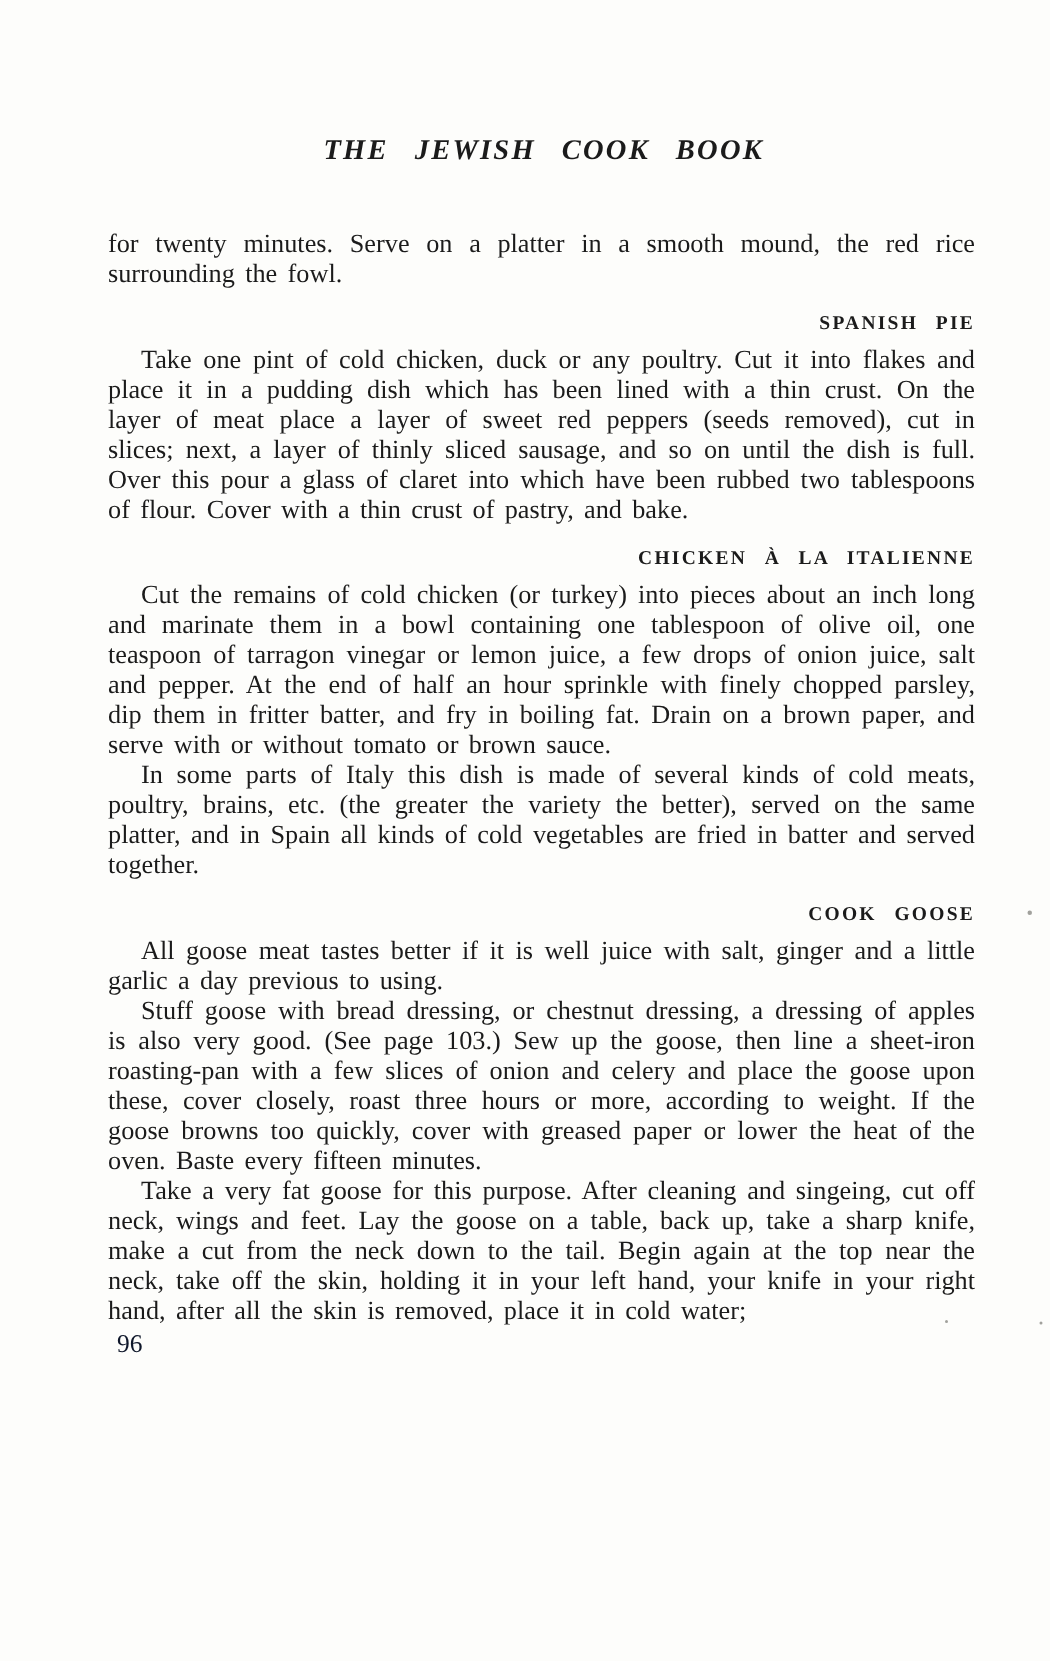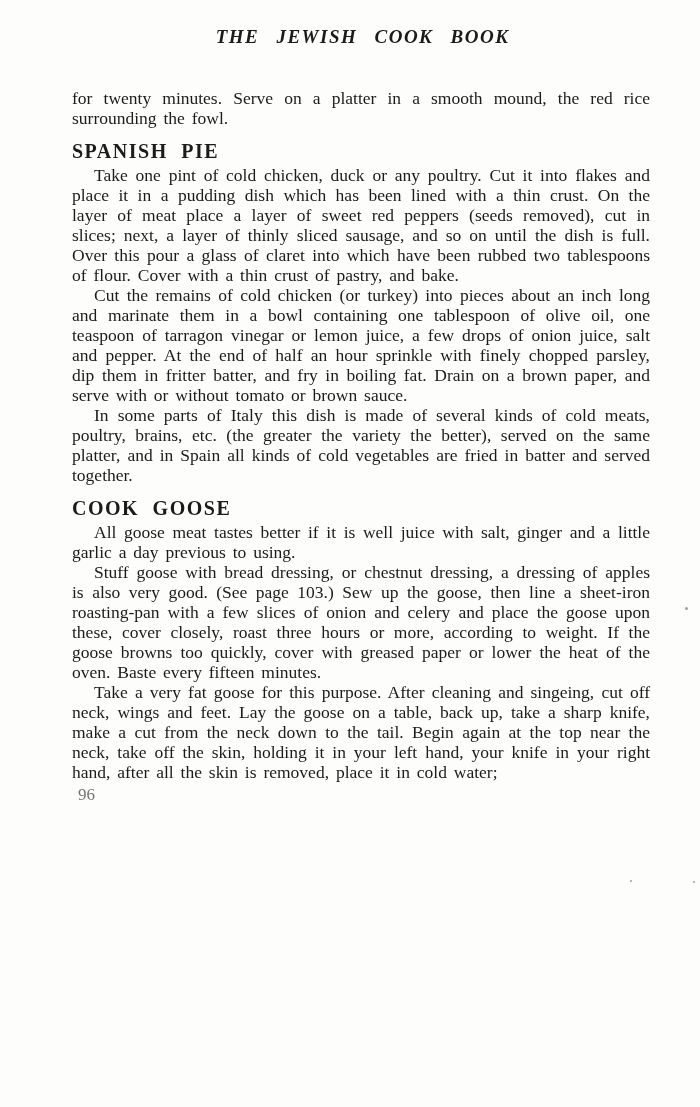--- a/index.html
+++ b/index.html
@@ -10,58 +10,58 @@
   .page {
     position: relative;
     width: 700px;
     height: 1107px;
     background: #fdfdfb;
     font-family: "Liberation Serif", serif;
     color: #1b1b1b;
     overflow: hidden;
   }
   .running-head {
-    padding-top: 26px;
+    padding-top: 90px;
     text-align: center;
     font-style: italic;
     font-weight: bold;
     font-size: 19px;
     letter-spacing: 1.5px;
     word-spacing: 11px;
     margin-left: 25px;
   }
   .content {
     width: 578px;
     margin-left: 72px;
     margin-top: 40px;
     font-size: 17.5px;
     line-height: 20px;
     text-align: justify;
   }
   .heading {
-    text-align: left;
+    text-align: right;
     font-weight: bold;
-    font-size: 20px;
+    font-size: 13px;
     letter-spacing: 1.5px;
     word-spacing: 7px;
     margin: 13px 0 4px 0;
   }
   p.para {
     margin: 0;
     text-indent: 22px;
     word-spacing: 2.5px;
   }
   p.para.no-indent {
     text-indent: 0;
   }
   .folio {
     margin: 3px 0 0 78px;
     font-size: 17px;
     font-family: "Liberation Serif", serif;
-    color: #737373;
+    color: #0f172a;
   }
   .speck {
     position: absolute;
     width: 3px;
     height: 3px;
     border-radius: 50%;
     background: #8a8a85;
     opacity: 0.8;
   }
   .speck.s1 { left: 685px; top: 607px; }
@@ -71,20 +71,21 @@
 </head>
 <body>
 
 <div class="page">
   <div class="running-head">THE JEWISH COOK BOOK</div>
 
   <div class="content" id="sections">
       <p class="para no-indent">for twenty minutes.  Serve on a platter in a smooth mound, the red rice surrounding the fowl.</p>
       <div class="heading">SPANISH PIE</div>
       <p class="para">Take one pint of cold chicken, duck or any poultry.  Cut it into flakes and place it in a pudding dish which has been lined with a thin crust.  On the layer of meat place a layer of sweet red peppers (seeds removed), cut in slices; next, a layer of thinly sliced sausage, and so on until the dish is full.  Over this pour a glass of claret into which have been rubbed two tablespoons of flour.  Cover with a thin crust of pastry, and bake.</p>
+      <div class="heading">CHICKEN À LA ITALIENNE</div>
       <p class="para">Cut the remains of cold chicken (or turkey) into pieces about an inch long and marinate them in a bowl containing one tablespoon of olive oil, one teaspoon of tarragon vinegar or lemon juice, a few drops of onion juice, salt and pepper.  At the end of half an hour sprinkle with finely chopped parsley, dip them in fritter batter, and fry in boiling fat.  Drain on a brown paper, and serve with or without tomato or brown sauce.</p>
       <p class="para">In some parts of Italy this dish is made of several kinds of cold meats, poultry, brains, etc. (the greater the variety the better), served on the same platter, and in Spain all kinds of cold vegetables are fried in batter and served together.</p>
       <div class="heading">COOK GOOSE</div>
       <p class="para">All goose meat tastes better if it is well juice with salt, ginger and a little garlic a day previous to using.</p>
       <p class="para">Stuff goose with bread dressing, or chestnut dressing, a dressing of apples is also very good.  (See page 103.)  Sew up the goose, then line a sheet-iron roasting-pan with a few slices of onion and celery and place the goose upon these, cover closely, roast three hours or more, according to weight.  If the goose browns too quickly, cover with greased paper or lower the heat of the oven.  Baste every fifteen minutes.</p>
       <p class="para">Take a very fat goose for this purpose.  After cleaning and singeing, cut off neck, wings and feet.  Lay the goose on a table, back up, take a sharp knife, make a cut from the neck down to the tail.  Begin again at the top near the neck, take off the skin, holding it in your left hand, your knife in your right hand, after all the skin is removed, place it in cold water;</p>
     </div>
 
   <div class="folio">96</div>
 

